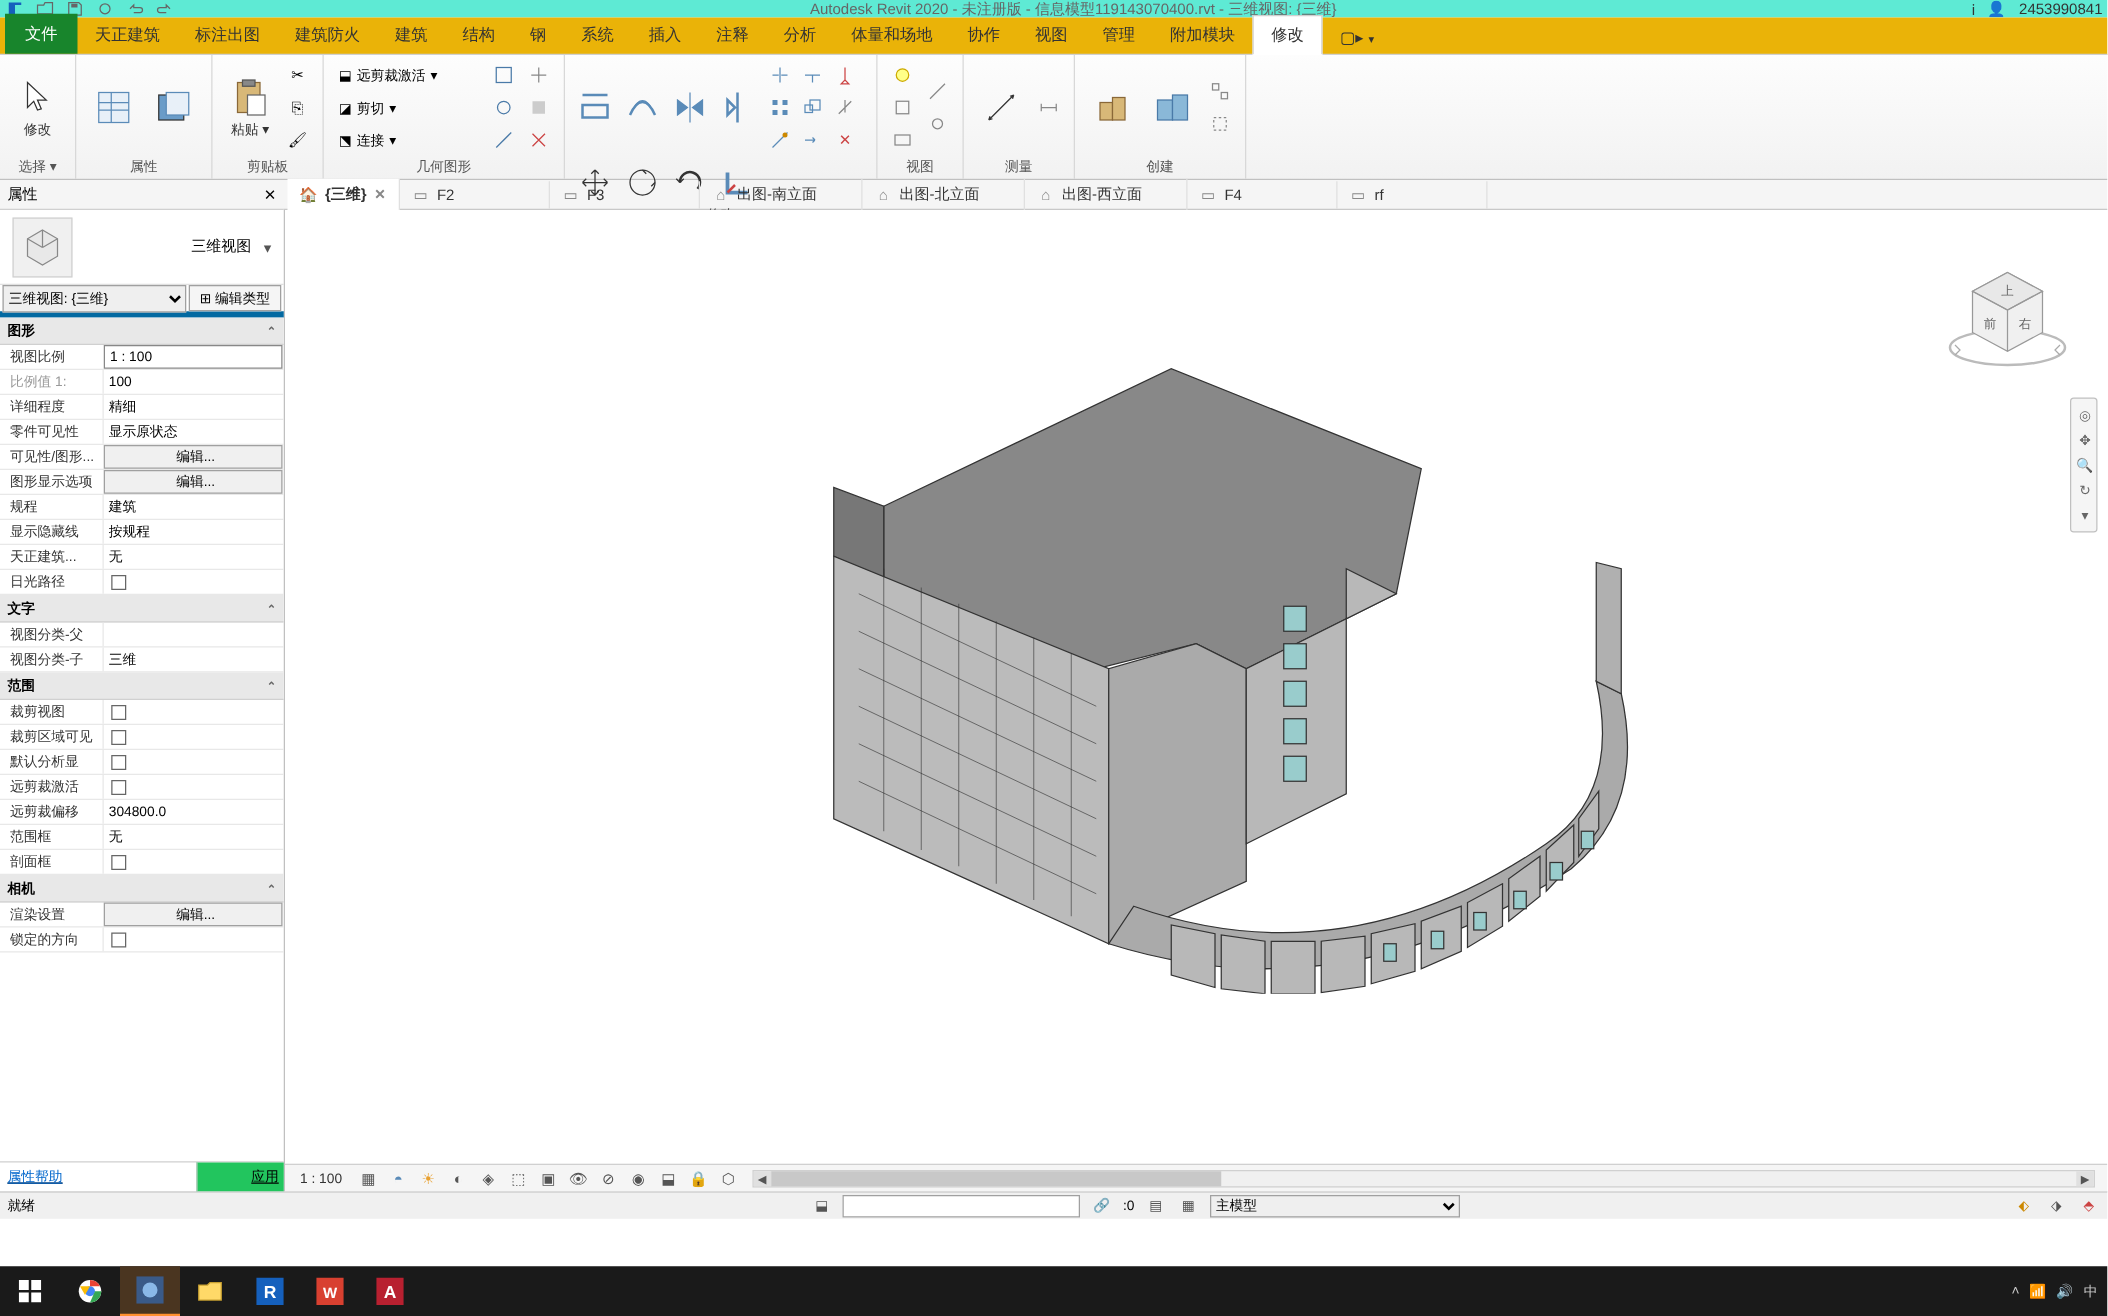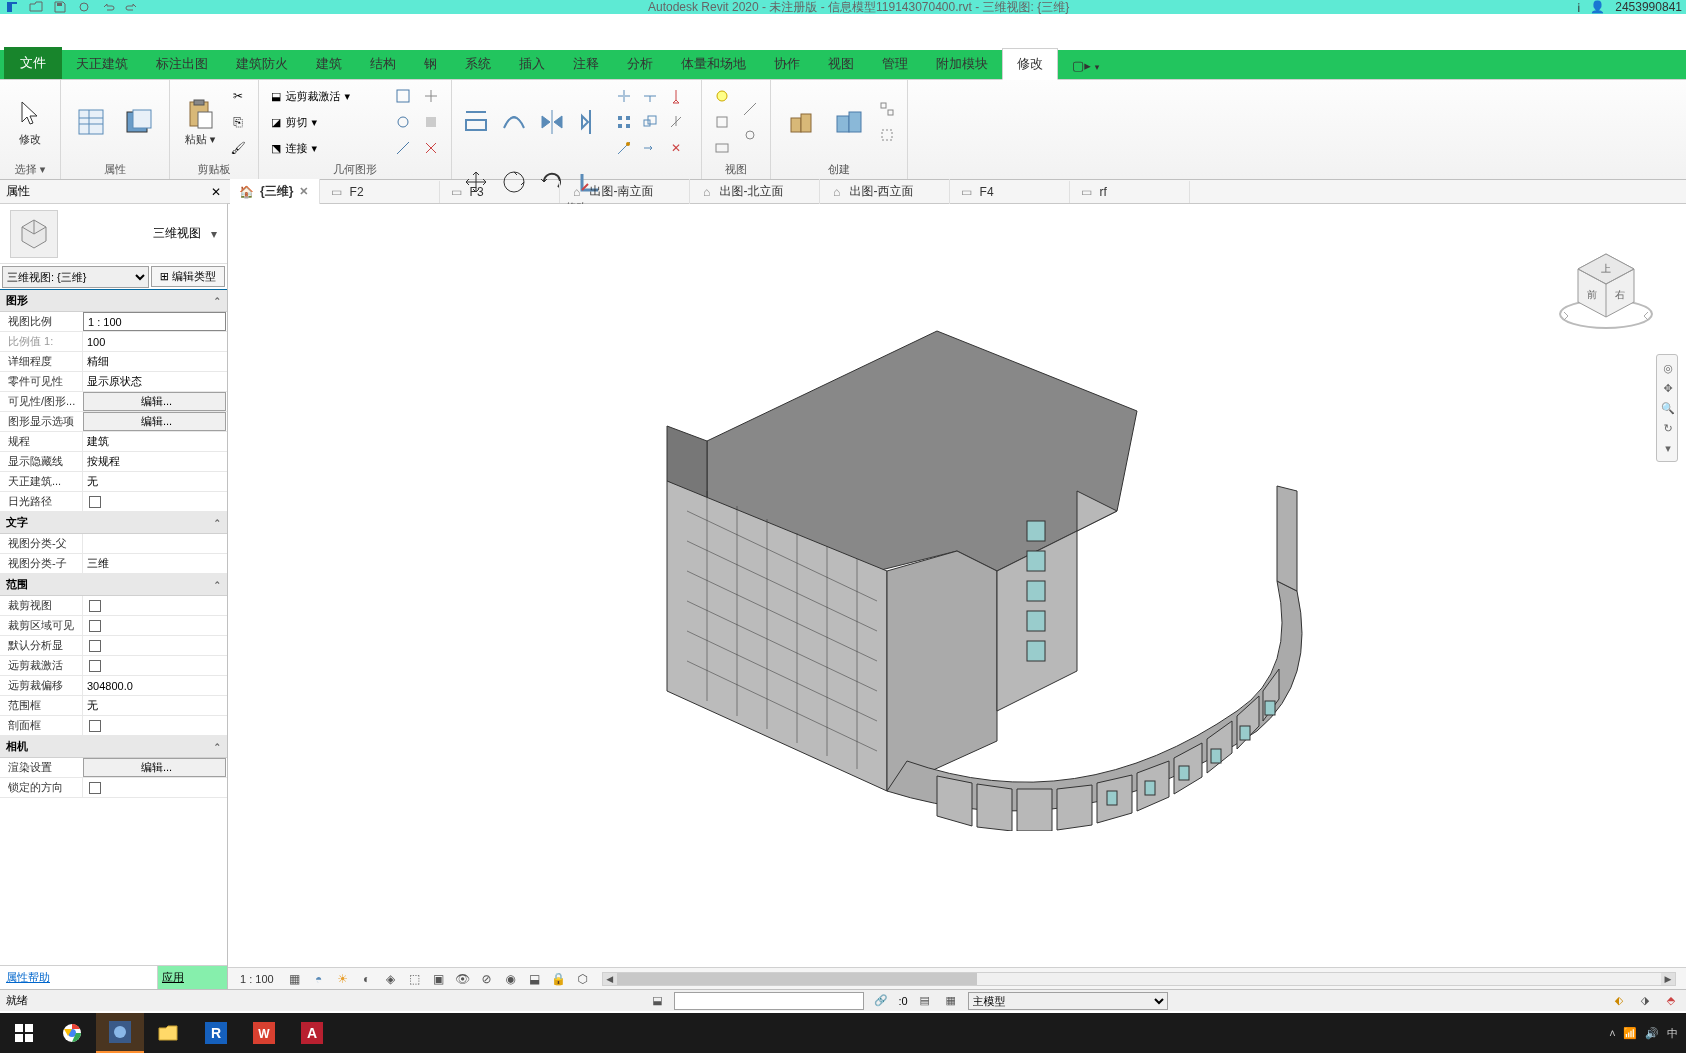--- a/index.html
+++ b/index.html
@@ -6,21 +6,21 @@
 body { width: 1686px; height: 1053px; background: #fff; overflow: hidden; font-size: 12px; position: relative; }
 
 
 .titlebar { height: 14px; background: #5eead4; display: flex; align-items: center; padding: 0 4px; color: #555; overflow: hidden; }
 .titlebar .qat { display: flex; gap: 8px; align-items: center; }
 .titlebar .qat-icon { width: 16px; height: 16px; display: inline-flex; align-items: center; justify-content: center; color: #444; }
 .titlebar .center { flex: 1; text-align: center; color: #666; font-size: 12px; white-space: nowrap; }
 .titlebar .right { display: flex; gap: 10px; align-items: center; color: #333; }
 
 
-.ribbon-tabs { height: 30px; background: #22c55e; display: flex; align-items: flex-end; border-bottom: 1px solid #d0d0d0; padding-left: 4px; margin-top: 36px; }
+.ribbon-tabs { height: 30px; background: #eab308; display: flex; align-items: flex-end; border-bottom: 1px solid #d0d0d0; padding-left: 4px; }
 .ribbon-tab { padding: 6px 14px; font-size: 13px; color: #333; cursor: pointer; }
 .ribbon-tab.file { background: #18852c; color: #fff; padding: 7px 16px; }
 .ribbon-tab.active { background: #fff; border: 1px solid #d0d0d0; border-bottom: 1px solid #fff; margin-bottom: -1px; }
 .ribbon-tab .dropdown-arrow { margin-left: 4px; font-size: 9px; }
 
 
 .ribbon-content { height: 100px; background: linear-gradient(#fdfdfd, #f2f2f2); border-bottom: 1px solid #c0c0c0; display: flex; }
 .ribbon-group { border-right: 1px solid #d8d8d8; padding: 4px 8px 2px; display: flex; flex-direction: column; align-items: center; justify-content: space-between; }
 .ribbon-group-content { flex: 1; display: flex; align-items: center; gap: 4px; }
 .ribbon-group-label { font-size: 11px; color: #555; text-align: center; padding-top: 2px; }
@@ -42,39 +42,39 @@
 
 .main { display: flex; height: 785px; }
 
 
 .props-panel { width: 228px; background: #fff; border-right: 1px solid #c0c0c0; display: flex; flex-direction: column; position: relative; }
 .props-header { height: 24px; background: #f5f5f5; border-bottom: 1px solid #d0d0d0; display: flex; align-items: center; justify-content: space-between; padding: 0 6px; font-size: 12px; position: absolute; top: -24px; left: 0; right: 0; }
 .props-type { height: 60px; display: flex; align-items: center; gap: 10px; padding: 6px 10px; border-bottom: 1px solid #e0e0e0; }
 .props-type .icon3d { width: 48px; height: 48px; background: #f0f0f0; border: 1px solid #d0d0d0; display: flex; align-items: center; justify-content: center; }
 .props-type .name { flex: 1; font-size: 12px; text-align: right; }
 .props-type .arrow { color: #555; }
-.props-selector { height: 26px; display: flex; align-items: center; border-bottom: 1px solid #0369a1; }
+.props-selector { height: 26px; display: flex; align-items: center; border-bottom: 5px solid #0369a1; }
 .props-selector select { flex: 1; height: 22px; border: 1px solid #a0a0a0; font-size: 11px; margin: 0 2px; }
 .props-selector .edit-type { padding: 2px 8px; font-size: 11px; border: 1px solid #a0a0a0; background: #f5f5f5; cursor: pointer; margin-right: 2px; display: flex; align-items: center; gap: 3px; }
 .props-body { flex: 1; overflow-y: auto; }
 .props-body::-webkit-scrollbar { width: 16px; }
 .props-body::-webkit-scrollbar-track { background: #f0f0f0; }
 .props-body::-webkit-scrollbar-thumb { background: #c0c0c0; border: 1px solid #a0a0a0; }
 .prop-cat { background: #e8e8e8; padding: 3px 6px; font-size: 11px; font-weight: bold; display: flex; justify-content: space-between; align-items: center; border-bottom: 1px solid #d0d0d0; }
 .prop-cat .expand { font-size: 9px; color: #666; }
 .prop-row { display: flex; height: 20px; border-bottom: 1px solid #e8e8e8; font-size: 11px; align-items: center; }
 .prop-row .pname { width: 82px; padding-left: 8px; color: #333; white-space: nowrap; overflow: hidden; text-overflow: ellipsis; }
 .prop-row .pname.disabled { color: #999; }
 .prop-row .pval { flex: 1; padding-left: 4px; border-left: 1px solid #e8e8e8; height: 100%; display: flex; align-items: center; }
 .prop-row .pval.input { background: #fff; border: 1px solid #888; margin: 1px; }
 .prop-row .pval.btn { justify-content: center; background: #f0f0f0; border: 1px solid #a0a0a0; margin: 1px; cursor: pointer; }
 .prop-row .pval .checkbox { width: 12px; height: 12px; border: 1px solid #666; margin-left: 2px; }
 .props-footer { height: 24px; display: flex; border-top: 1px solid #d0d0d0; text-decoration: underline; }
 .props-footer .help { flex: 1; padding: 4px 6px; color: #0066cc; text-decoration: underline; cursor: pointer; font-size: 11px; }
-.props-footer .apply { width: 70px; text-align: left; padding: 4px; background: #86efac; border-left: 1px solid #d0d0d0; cursor: pointer; font-size: 11px; }
+.props-footer .apply { width: 70px; text-align: right; padding: 4px; background: #22c55e; border-left: 1px solid #d0d0d0; cursor: pointer; font-size: 11px; }
 
 
 .canvas { flex: 1; background: #fff; position: relative; overflow: hidden; }
 .building-svg { position: absolute; top: 50%; left: 50%; transform: translate(-50%, -55%); }
 .viewcube { position: absolute; top: 40px; right: 30px; width: 100px; height: 90px; }
 .navbar-right { position: absolute; top: 150px; right: 8px; width: 22px; background: #f5f5f5; border: 1px solid #c0c0c0; border-radius: 3px; display: flex; flex-direction: column; gap: 2px; padding: 4px 2px; }
 .navbar-right .nbtn { width: 18px; height: 18px; display: flex; align-items: center; justify-content: center; cursor: pointer; color: #666; font-size: 11px; }
 
 
 .view-control { position: absolute; bottom: 0; left: 0; right: 0; height: 22px; background: #f5f5f5; border-top: 1px solid #d0d0d0; display: flex; align-items: center; padding: 0 6px; gap: 6px; }
@@ -404,20 +404,39 @@
           </div>
       </div>
     </div>
     <div class="ribbon-group-label">视图</div>
   </div>
   <div class="ribbon-group">
     <div class="ribbon-group-content">
       <div class="ribbon-big-btn">
         <div class="icon">
             <svg width="28" height="28">
+              <path d="M4 24L24 4M4 24l3-1m-3 1l1-3M24 4l-3 1m3-1l-1 3" stroke="#333"></path>
+            </svg>
+          </div>
+      </div>
+      <div class="ribbon-small-col">
+        <div class="ribbon-small-btn">
+            <svg width="16" height="16">
+              <path d="M2 8h12M2 5v6M14 5v6" stroke="#888"></path>
+            </svg>
+          </div>
+      </div>
+    </div>
+    <div class="ribbon-group-label">测量</div>
+  </div>
+  <div class="ribbon-group">
+    <div class="ribbon-group-content">
+      <div class="ribbon-big-btn">
+        <div class="icon">
+            <svg width="28" height="28">
               <rect x="4" y="10" width="10" height="14" fill="#d8b878" stroke="#8a6838"></rect>
               <rect x="14" y="6" width="10" height="18" fill="#d8b878" stroke="#8a6838"></rect>
             </svg>
           </div>
       </div>
       <div class="ribbon-big-btn">
         <div class="icon">
             <svg width="28" height="28">
               <rect x="2" y="8" width="12" height="16" fill="#8ab8d8" stroke="#4a7aa8"></rect>
               <rect x="14" y="4" width="12" height="20" fill="#8ab8d8" stroke="#4a7aa8"></rect>

